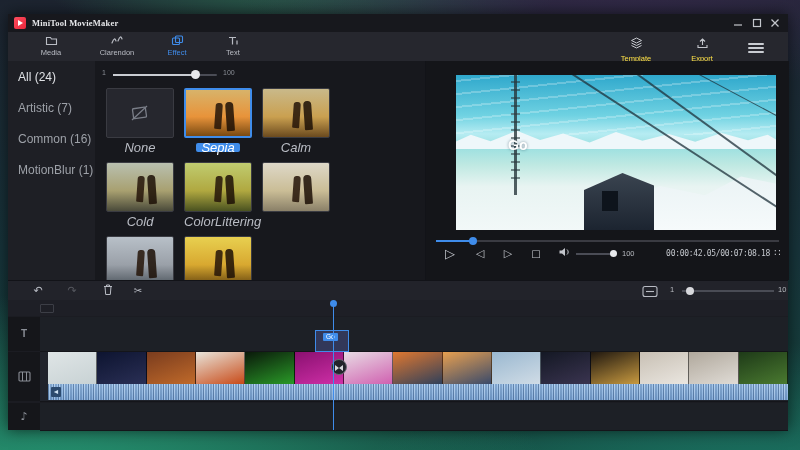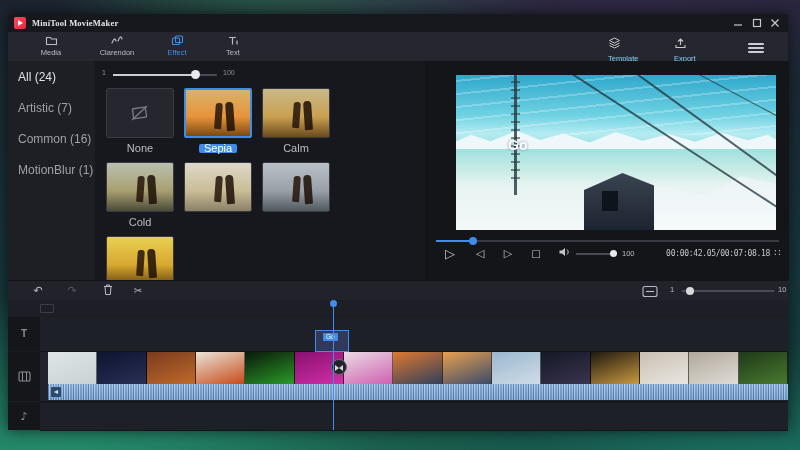--- a/index.html
+++ b/index.html
@@ -27,21 +27,21 @@
   .winbtn svg{display:block}
   #btn-min{right:44px;} #btn-max{right:25px;} #btn-close{right:7px;}
   
   #toolbar{left:0;top:18px;width:780px;height:29px;background:#26272e;border-bottom:1px solid #121318;}
   .tab{top:3px;width:58px;height:24px;text-align:center;color:#b9bcc4;}
   .tab .ticon{height:12px;line-height:12px;}
   .tab .tlabel{font-size:7.5px;margin-top:1px;}
   .tab.active{color:#3f8cea;}
   .tab:nth-of-type(1){left:14px}.tab:nth-of-type(2){left:80px}
   .tab:nth-of-type(3){left:140px}.tab:nth-of-type(4){left:196px}
-  .rtool{top:3px;width:56px;height:24px;color:#7dd3fc;}
+  .rtool{top:3px;width:56px;height:24px;text-align:center;color:#fde047;}
   .rtool .tlabel{font-size:7.5px;margin-top:1px;}
   #tool-template{left:600px;} #tool-export{left:666px;}
   #hamburger{left:740px;top:9px;width:16px;}
   #hamburger div{height:2px;background:#c9ccd2;margin:2px 0;border-radius:1px;}
   
   #cats{left:0;top:47px;width:87px;height:219px;background:#1e1f25;border-right:1px solid #121318;}
   .cat{font-size:12px;color:#9da1a8;padding:9px 0 8px 10px;}
   .cat:first-child{color:#dfe1e5;}
   #fxpanel{left:87px;top:47px;width:330px;height:219px;background:#17181d;overflow:hidden;}
   
@@ -51,21 +51,21 @@
   #fx-fill{left:14px;top:9px;width:82px;height:2px;background:#c9ccd2;}
   #fx-handle{left:92px;top:5px;width:9px;height:9px;border-radius:50%;background:#e8e9ec;}
   #fx-max{left:124px;top:4px;font-size:7px;color:#8a8e96;}
   
   #fxgrid{left:11px;top:27px;width:308px;display:grid;
     grid-template-columns:repeat(3,68px);column-gap:10px;row-gap:11px;}
   .fx{width:68px;height:63px;text-align:center;}
   .fx-thumb{width:66px;height:48px;border:1px solid #3a3b42;border-radius:2px;
     position:relative;overflow:hidden;background:#26272e;}
   .fx.sel .fx-thumb{border:2px solid #3f8cea;width:64px;height:46px;}
-  .fx-label{font-size:11px;color:#b9bcc4;margin-top:3px;display:inline-block;line-height:9px;}
+  .fx-label{font-size:13px;color:#b9bcc4;margin-top:3px;display:inline-block;line-height:9px;font-style:italic;}
   .fx.sel .fx-label{background:#3f8cea;color:#fff;border-radius:2px;padding:0 5px;}
   .fx-art:before{content:"";position:absolute;left:46%;top:28%;width:7px;height:26px;
     background:#241408;border-radius:3px 3px 1px 1px;transform:rotate(4deg);opacity:.85;}
   .fx-art:after{content:"";position:absolute;left:62%;top:25%;width:8px;height:29px;
     background:#1c0f06;border-radius:4px 4px 1px 1px;transform:rotate(-4deg);opacity:.85;}
   #none-ico{position:absolute;left:50%;top:50%;transform:translate(-50%,-50%);}
   
   #preview{left:417px;top:47px;width:363px;height:219px;background:#141519;border-left:1px solid #121318;}
   #video{left:30px;top:14px;width:320px;height:155px;background:#000;overflow:hidden;}
   #scene{left:0;top:0;width:320px;height:155px;
@@ -265,20 +265,24 @@
       </div>
       <div class="fx">
         <div class="fx-thumb fx-art" style="background: linear-gradient(rgb(201, 185, 138) 0%, rgb(202, 160, 80) 58%, rgb(107, 74, 30) 100%);"></div>
         <div class="fx-label">Calm</div>
       </div>
       <div class="fx">
         <div class="fx-thumb fx-art" style="background: linear-gradient(rgb(185, 192, 176) 0%, rgb(168, 160, 112) 58%, rgb(74, 74, 58) 100%);"></div>
         <div class="fx-label">Cold</div>
       </div>
       <div class="fx">
+        <div class="fx-thumb fx-art" style="background: linear-gradient(rgb(192, 204, 112) 0%, rgb(176, 168, 64) 58%, rgb(74, 82, 32) 100%);"></div>
+        <div class="fx-label">ColorLittering</div>
+      </div>
+      <div class="fx">
         <div class="fx-thumb fx-art" style="background: linear-gradient(rgb(222, 216, 200) 0%, rgb(202, 189, 150) 58%, rgb(138, 128, 104) 100%);"></div>
         <div class="fx-label"></div>
       </div>
       <div class="fx">
         <div class="fx-thumb fx-art" style="background: linear-gradient(rgb(184, 192, 200) 0%, rgb(154, 160, 168) 58%, rgb(80, 88, 96) 100%);"></div>
         <div class="fx-label"></div>
       </div>
       <div class="fx">
         <div class="fx-thumb fx-art" style="background: linear-gradient(rgb(232, 208, 80) 0%, rgb(216, 168, 48) 58%, rgb(106, 74, 16) 100%);"></div>
         <div class="fx-label"></div>

